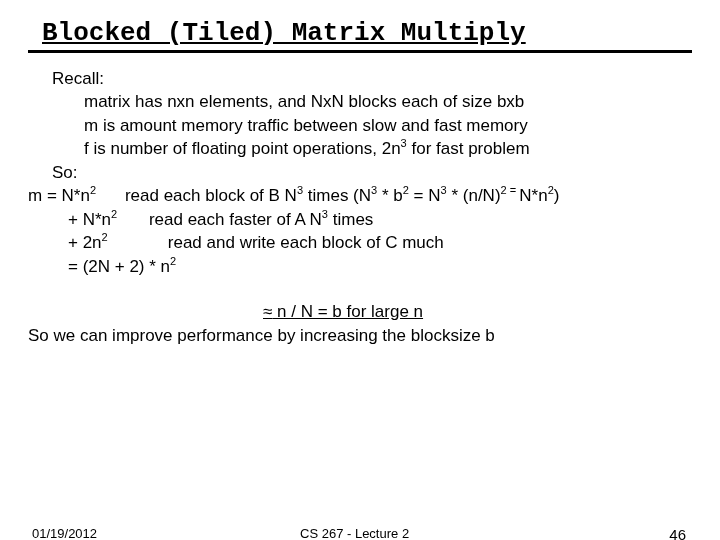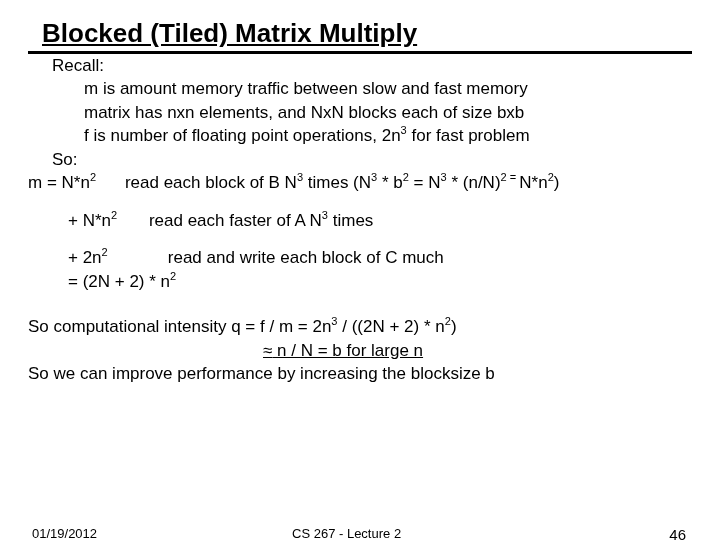--- a/index.html
+++ b/index.html
@@ -16,68 +16,70 @@
   .slide {
     padding: 18px 28px 0 28px;
     box-sizing: border-box;
     width: 100%;
     height: 100%;
     position: relative;
   }
   .title-wrap {
     border-bottom: 3px solid #000;
     padding-bottom: 2px;
+    margin-bottom: 14px;
+    font-family: Liberation Mono, monospace;
   }
   .title {
     font-size: 26px;
     font-weight: bold;
     text-decoration: underline;
     padding-left: 14px;
   }
   .body {
     font-size: 17px;
     line-height: 1.38;
   }
   .indent1 { padding-left: 24px; }
   .indent2 { padding-left: 56px; }
   .row { white-space: nowrap; }
   .mlabel { display:inline-block; width: 78px; }
-  .mlabel2 { display:inline-block; width: 62px; padding-left:16px;margin-top:14px; }
+  .mlabel2 { display:inline-block; width: 62px; padding-left:16px; }
   .para2 {
     margin-top: 22px;
     font-size: 17px;
     line-height: 1.38;
   }
   .center-approx { padding-left: 235px; text-decoration: underline; }
   sup { font-size: 0.65em; vertical-align: super; line-height:0; }
   .supeq { font-size: 0.65em; vertical-align: super; line-height:0; }
   .footer {
     position: absolute;
     bottom: 14px;
     left: 0;
     width: 100%;
     font-size: 13px;
   }
   .f-date { position:absolute; left: 32px; }
-  .f-mid  { position:absolute; left: 292px; }
+  .f-mid  { position:absolute; left: 300px; }
   .f-num  { position:absolute; right: 34px; font-size: 15px; }
   .approx { font-family: Arial, sans-serif; }
 </style>
 </head>
 <body>
 <div class="slide">
 
   <div class="title-wrap">
     <span class="title">Blocked (Tiled) Matrix Multiply</span>
   </div>
 
   <div class="body">
     <div class="indent1">Recall:</div>
+    <div class="indent2">matrix has nxn elements, and NxN blocks each of size bxb</div>
     <div class="indent2">m is amount memory traffic between slow and fast memory</div>
-    <div class="indent2">matrix has nxn elements, and NxN blocks each of size bxb</div>
     <div class="indent2 row">
       <span>f is number of floating point operations, 2n</span><sup>3</sup><span> for fast problem</span>
     </div>
 
     <div class="indent1">So:</div>
 
     <div class="row">
       <span class="mlabel"><span>m =  N*n</span><sup>2</sup></span>
       &nbsp;&nbsp;&nbsp;<span><span>read each block of B  N</span><sup>3</sup><span> times (N</span><sup>3</sup><span> * b</span><sup>2</sup><span> = N</span><sup>3</sup><span> * (n/N)</span><sup>2</sup><span class="supeq"> = </span><span>N*n</span><sup>2</sup><span>)</span></span>
     </div>
@@ -91,23 +93,20 @@
       <span class="mlabel2"><span>+ 2n</span><sup>2</sup></span>
       &nbsp;&nbsp;&nbsp;&nbsp;&nbsp;&nbsp;&nbsp;<span>read and write each block of C much</span>
     </div>
 
     <div class="row indent1">
       <span style="padding-left:16px"><span>=  (2N + 2) * n</span><sup>2</sup></span>
     </div>
   </div>
 
   <div class="para2">
-    <div class="row">
-      <span>So computational intensity q = f / m = 2n</span><sup>3</sup><span> / ((2N + 2) * n</span><sup>2</sup><span>)</span>
-    </div>
     <div class="row center-approx">
       <span class="approx">≈</span><span> n / N = b   for large n</span>
     </div>
     <div>So we can improve performance by increasing the blocksize b</div>
   </div>
 
   <div class="footer">
     <span class="f-date">01/19/2012</span>
     <span class="f-mid">CS 267 - Lecture 2</span>
     <span class="f-num">46</span>

